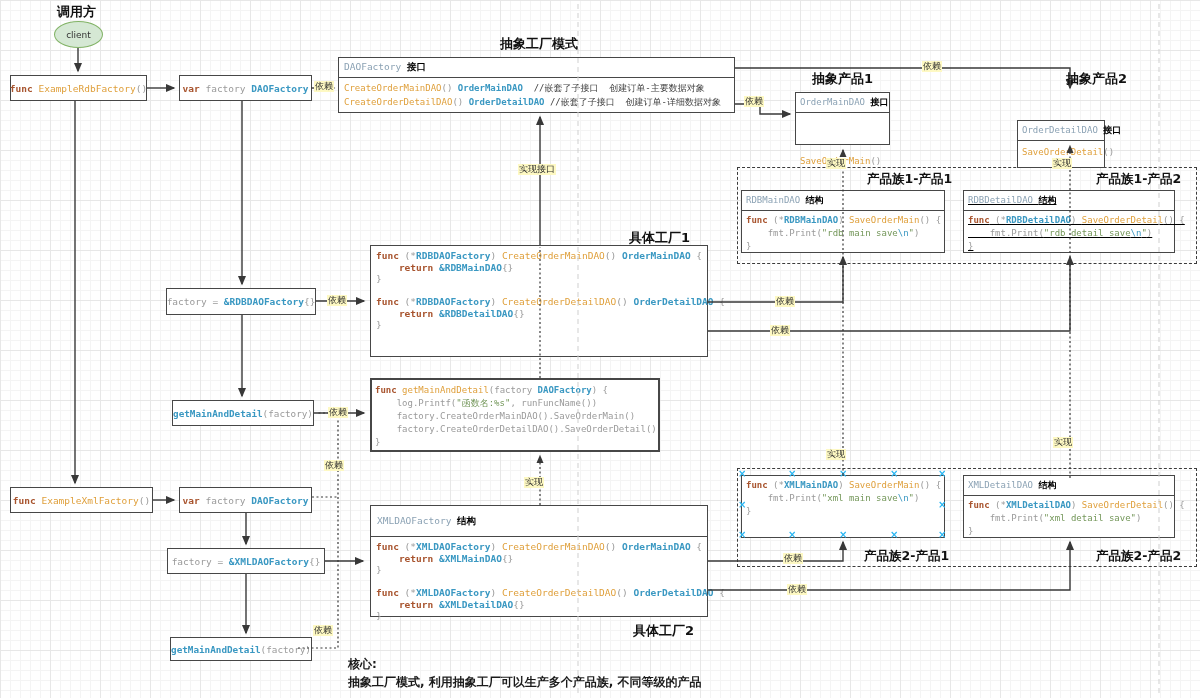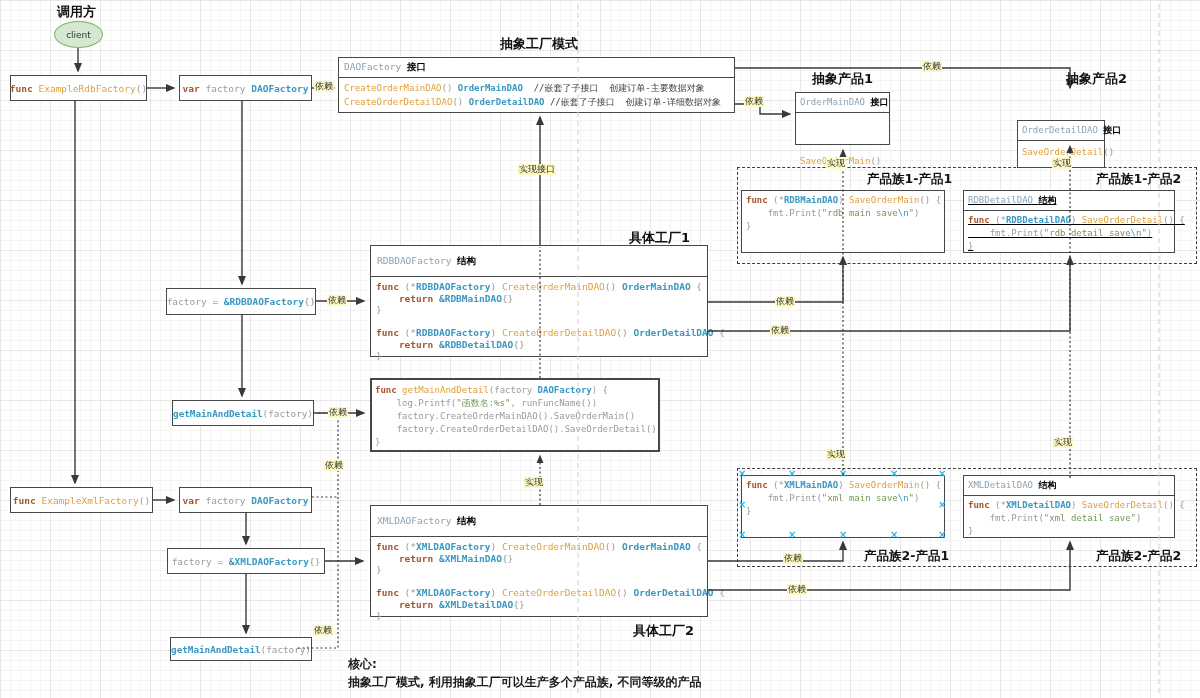--- a/index.html
+++ b/index.html
@@ -72,30 +72,30 @@
 <div class="dtitle" style="left:1066px;top:70px;">抽象产品2</div>
 <div class="box" style="left:1017px;top:92px;width:88px;height:48px;margin-top:28px;">
   <div class="hdr sm"><span class="c-tyl">OrderDetailDAO </span><span class="c-b">接口</span></div>
   <div class="cbody sm" style="padding-top:5px;"><div class="cl"><span class="c-fn">SaveOrderDetail</span><span class="c-pl">()</span></div></div>
 </div>
 
 <div class="dtitle famtitle" style="left:867px;top:171px;">产品族1-产品1</div>
 <div class="dtitle famtitle" style="left:1096px;top:171px;">产品族1-产品2</div>
 
 <div class="box" style="left:741px;top:190px;width:204px;height:63px;">
+  <div class="hdr sm"><span class="c-tyl">RDBMainDAO </span><span class="c-b">结构</span></div>
   <div class="cbody sm"><div class="cl"><span class="c-kw">func</span><span class="c-pl"> (*</span><span class="c-ty">RDBMainDAO</span><span class="c-pl">) </span><span class="c-fn">SaveOrderMain</span><span class="c-pl">() {</span></div><div class="cl"><span class="c-pl">    fmt.Print(</span><span class="c-st">"rdb main save</span><span class="c-esc">\n</span><span class="c-st">"</span><span class="c-pl">)</span></div><div class="cl"><span class="c-pl">}</span></div></div>
 </div>
 <div class="box" style="left:963px;top:190px;width:212px;height:63px;text-decoration:underline;">
   <div class="hdr sm"><span class="c-tyl">RDBDetailDAO </span><span class="c-b">结构</span></div>
   <div class="cbody sm"><div class="cl"><span class="c-kw">func</span><span class="c-pl"> (*</span><span class="c-ty">RDBDetailDAO</span><span class="c-pl">) </span><span class="c-fn">SaveOrderDetail</span><span class="c-pl">() {</span></div><div class="cl"><span class="c-pl">    fmt.Print(</span><span class="c-st">"rdb detail save</span><span class="c-esc">\n</span><span class="c-st">"</span><span class="c-pl">)</span></div><div class="cl"><span class="c-pl">}</span></div></div>
 </div>
 
 <div class="dtitle" style="left:629px;top:229px;">具体工厂1</div>
 <div class="box" style="left:370px;top:245px;width:338px;height:112px;">
-  <div class="hdr tall"><span class="c-tyl">RDBDAOFactory </span><span class="c-b">结构</span></div>
   <div class="cbody dense"><div class="cl"><span class="c-kw">func</span><span class="c-pl"> (*</span><span class="c-ty">RDBDAOFactory</span><span class="c-pl">) </span><span class="c-fn">CreateOrderMainDAO</span><span class="c-pl">() </span><span class="c-ty">OrderMainDAO</span><span class="c-pl"> {</span></div><div class="cl"><span class="c-pl">    </span><span class="c-kw">return</span><span class="c-pl"> </span><span class="c-ty">&amp;RDBMainDAO</span><span class="c-pl">{}</span></div><div class="cl"><span class="c-pl">}</span></div><div class="cl">&nbsp;</div><div class="cl"><span class="c-kw">func</span><span class="c-pl"> (*</span><span class="c-ty">RDBDAOFactory</span><span class="c-pl">) </span><span class="c-fn">CreateOrderDetailDAO</span><span class="c-pl">() </span><span class="c-ty">OrderDetailDAO</span><span class="c-pl"> {</span></div><div class="cl"><span class="c-pl">    </span><span class="c-kw">return</span><span class="c-pl"> </span><span class="c-ty">&amp;RDBDetailDAO</span><span class="c-pl">{}</span></div><div class="cl"><span class="c-pl">}</span></div></div>
 </div>
 
 <div class="box pill" style="left:166px;top:288px;width:150px;height:27px;"><span class="c-pl">factory = </span><span class="c-ty">&amp;RDBDAOFactory</span><span class="c-pl">{}</span></div>
 <div class="box pill sm" style="left:172px;top:400px;width:142px;height:26px;"><span class="c-ty">getMainAndDetail</span><span class="c-pl">(factory)</span></div>
 
 <div class="box" style="left:370px;top:378px;width:290px;height:74px;border-width:2px;">
   <div class="cbody sm" style="padding:4px 3px;"><div class="cl"><span class="c-kw">func</span><span class="c-fn"> getMainAndDetail</span><span class="c-pl">(factory </span><span class="c-ty">DAOFactory</span><span class="c-pl">) {</span></div><div class="cl"><span class="c-pl">    log.Printf(</span><span class="c-st">"函数名:%s"</span><span class="c-pl">, runFuncName())</span></div><div class="cl"><span class="c-pl">    factory.CreateOrderMainDAO().SaveOrderMain()</span></div><div class="cl"><span class="c-pl">    factory.CreateOrderDetailDAO().SaveOrderDetail()</span></div><div class="cl"><span class="c-pl">}</span></div></div>
 </div>
 

